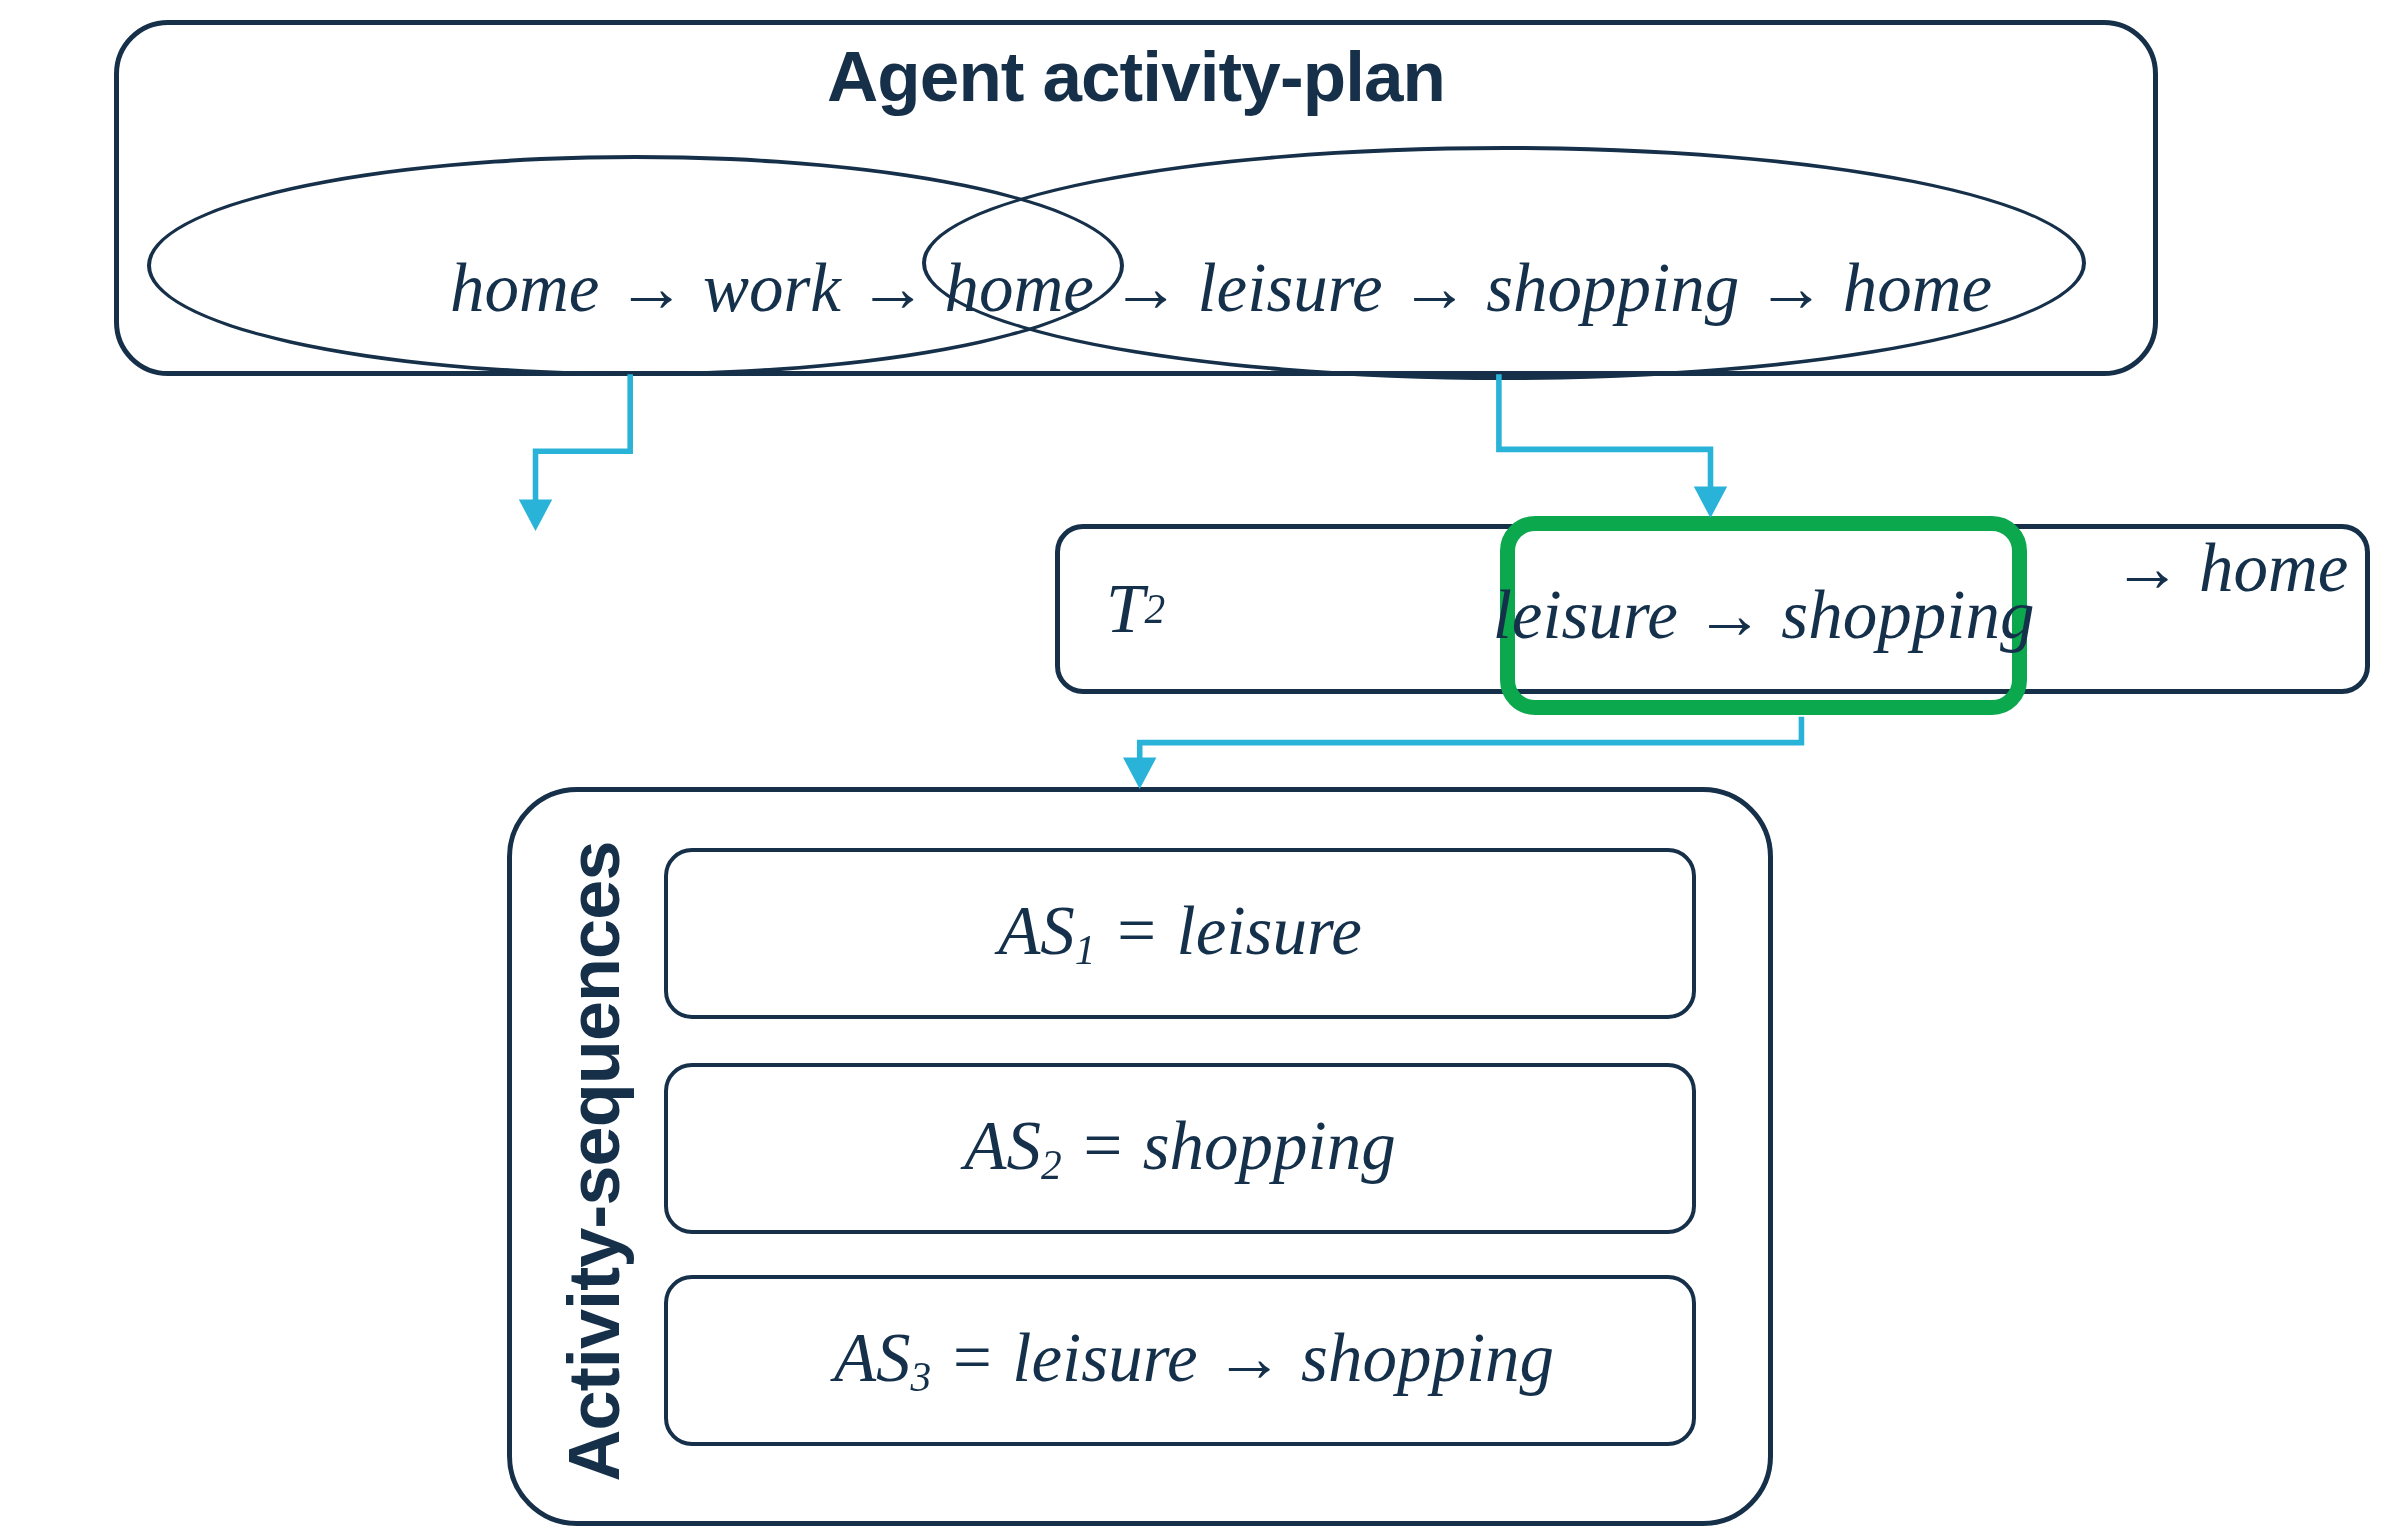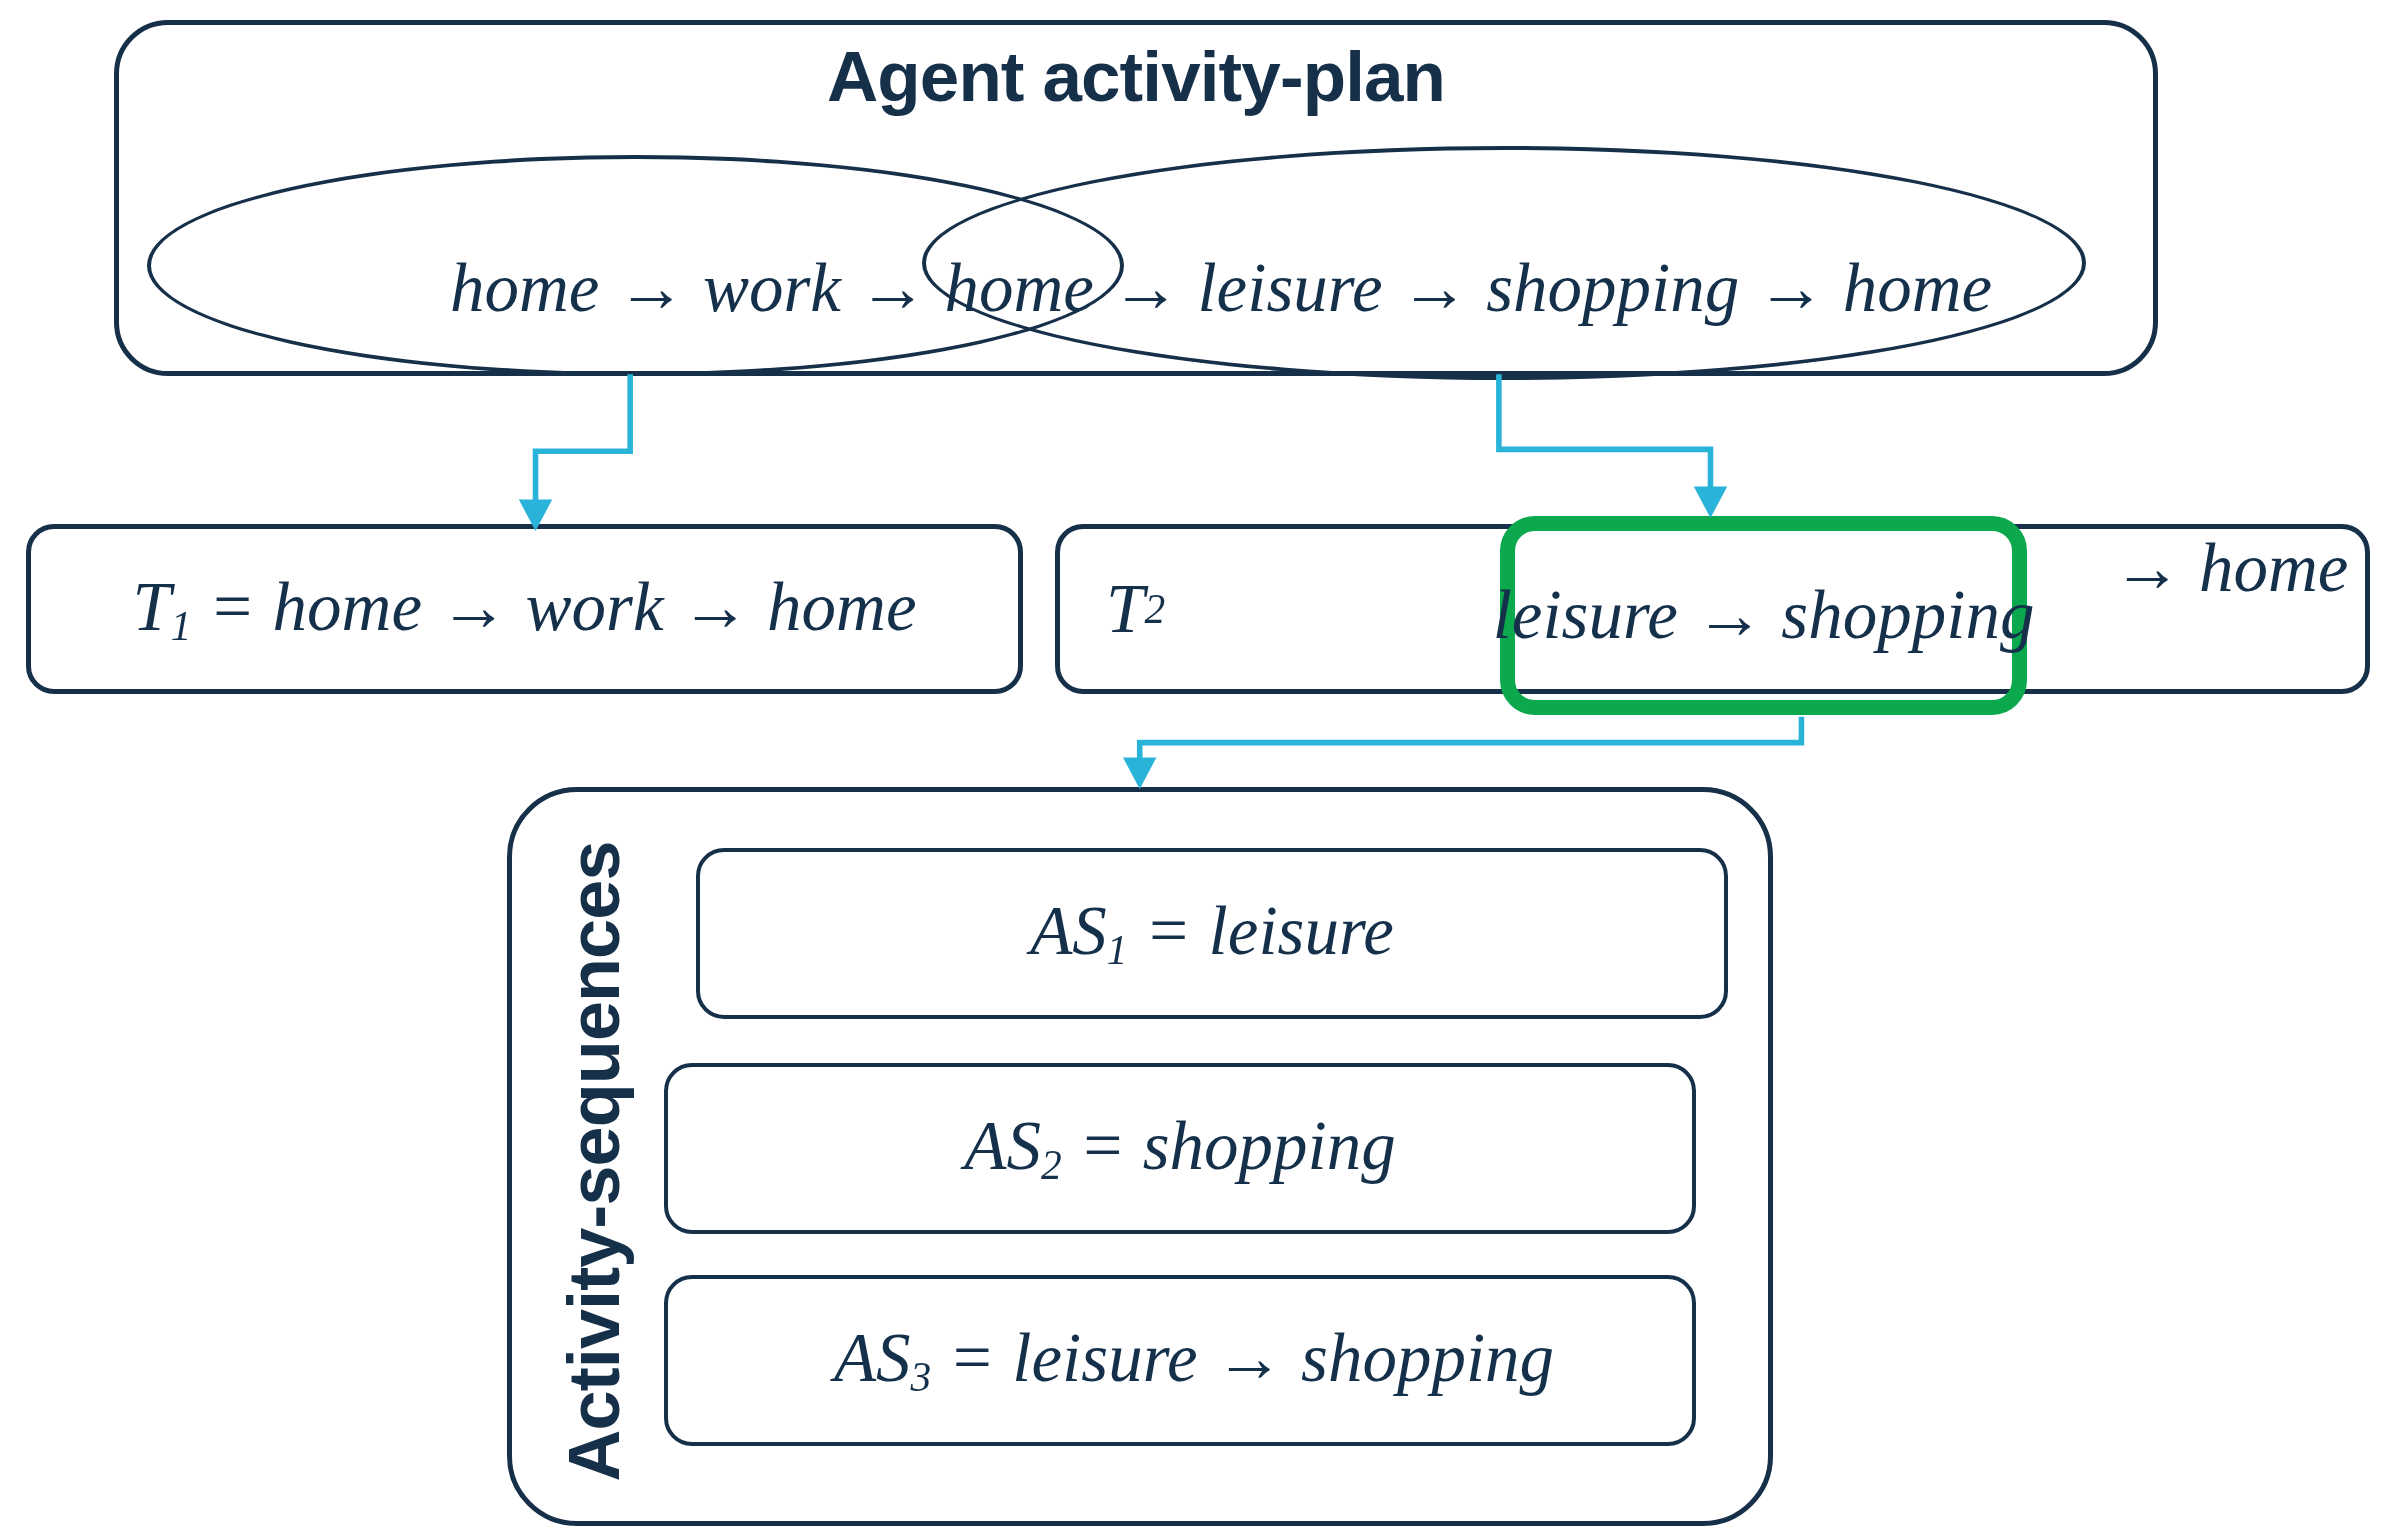--- a/index.html
+++ b/index.html
@@ -47,21 +47,21 @@
     position:absolute;left:-253px;top:323px;width:668px;height:93px;
     transform:rotate(-90deg);display:flex;align-items:center;justify-content:center;
     font-family:"Liberation Sans","DejaVu Sans",sans-serif;font-weight:700;font-size:72px;
     color:var(--navy);letter-spacing:-0.9px;white-space:nowrap;
   }
   .as-row{
     position:absolute;left:152px;width:1032px;height:171px;
     border:4.6px solid var(--navy);border-radius:28px;
     display:flex;align-items:center;justify-content:center;background:transparent;
   }
-  .as-row-1{top:56px;margin-left:32px;}
+  .as-row-1{top:56px;}
   .as-row-2{top:271px;}
   .as-row-3{top:483px;padding-left:28px;}
   .connectors{position:absolute;left:0;top:0;z-index:5;pointer-events:none;}
   .connector{fill:none;stroke:var(--cyan);stroke-width:6px;}
   .arrow-head{fill:var(--cyan);stroke:none;}
 </style>
 </head>
 <body>
 
 <div class="stage">
@@ -70,23 +70,20 @@
     <div class="title-wrap">
       <span class="title">Agent activity-plan</span>
     </div>
     <div class="ellipse ellipse-left"></div>
     <div class="ellipse ellipse-right"></div>
     <div class="plan-row formula" style="transform: translateX(-132px);">
       <span>home → work → </span><span>home</span><span> → leisure → shopping → home</span>
     </div>
   </div>
 
-  <div class="t-box t1-box">
-    <span class="formula"><span>T</span><span class="sub">1</span><span> = home → work → home</span></span>
-  </div>
 
   <div class="t-box t2-box">
     <div class="t2-prefix formula"><span>T</span><span class="sub">2</span></div>
     <div class="t2-suffix formula"><span>→ home</span></div>
   </div>
 
   <div class="green-box">
     <span class="formula">leisure → shopping</span>
   </div>
 

